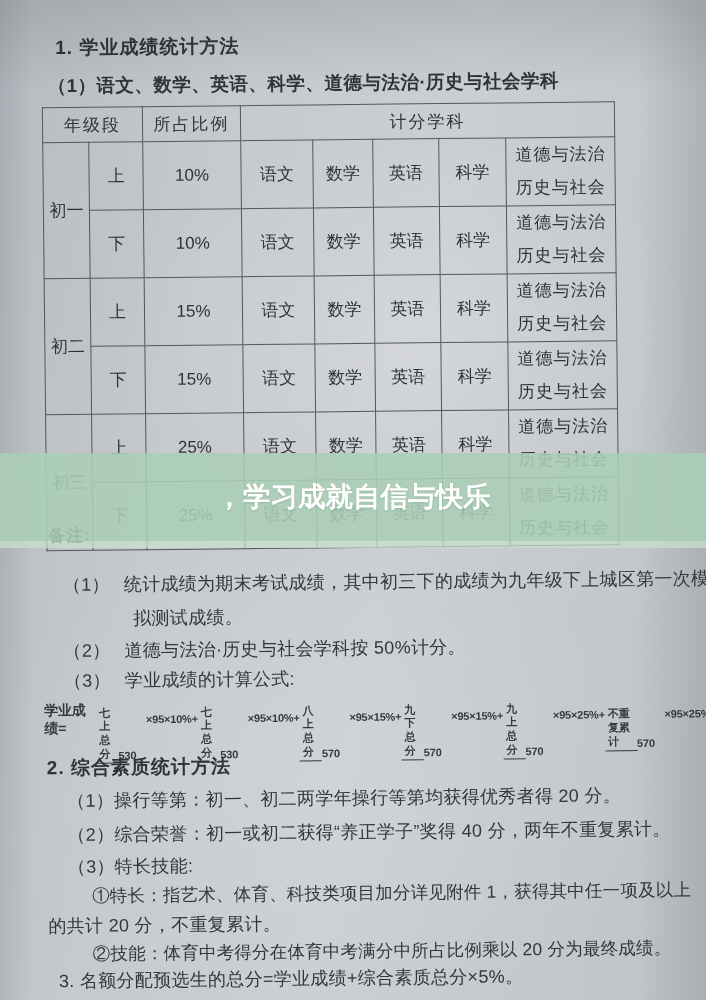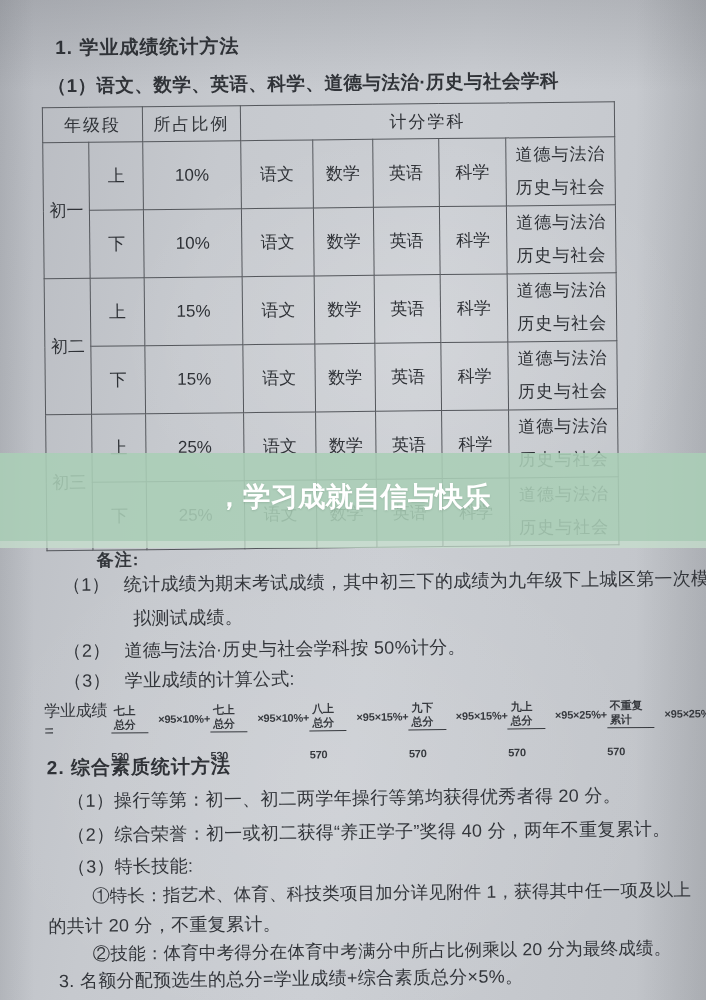--- a/index.html
+++ b/index.html
@@ -61,23 +61,23 @@
   .note{display:flex;font-size:18px;font-weight:500;letter-spacing:0.3px;}
   .note .no{margin-right:14px;}
   .body-line{font-size:18px;font-weight:500;letter-spacing:0.3px;}
   .small-line{font-size:17.5px;font-weight:500;letter-spacing:0.2px;}
 
   .formula{
     position:absolute;left:38px;top:692px;width:666px;height:50px;
     display:flex;align-items:center;justify-content:space-between;
     font-size:11px;font-weight:600;color:#36393e;letter-spacing:-0.2px;
   }
-  .formula .lhs{font-size:16px;font-weight:400;margin-right:2px;}
+  .formula .lhs{font-size:14px;font-weight:700;margin-right:2px;}
   .term{display:inline-flex;align-items:center;}
-  .frac{display:inline-flex;flex-direction:column;align-items:flex-start;line-height:1.25;margin-top:30px;}
+  .frac{display:inline-flex;align-items:flex-end;line-height:1.25;margin-top:30px;}
   .frac .num{border-bottom:1.3px solid #36393e;padding:0 3px 1px;}
   .frac .den{padding-top:17px;}
   .mult{margin-left:10px;white-space:nowrap;}
 </style>
 </head>
 <body>
 
 <div class="paper"></div>
 <div class="shade-top"></div>
 <div class="shade-right"></div>
@@ -177,21 +177,21 @@
       <td>英语</td>
       <td>科学</td>
       <td class="moral">
         <div>道德与法治</div>
         <div>历史与社会</div>
       </td>
     </tr>
   </tbody>
     </table>
 
-  <div class="abs note-label" style="left:44px;top:546px;margin-left:48px;">备注:</div>
+  <div class="abs note-label" style="left:44px;top:521px;">备注:</div>
 
   <div class="abs note" style="left:58px;top:570px;">
     <span class="no">（1）</span>
     <span>统计成绩为期末考试成绩，其中初三下的成绩为九年级下上城区第一次模</span>
   </div>
   <div class="abs body-line" style="left:128px;top:604px;">拟测试成绩。</div>
 
   <div class="abs note" style="left:58px;top:636px;">
     <span class="no">（2）</span>
     <span>道德与法治·历史与社会学科按 50%计分。</span>

